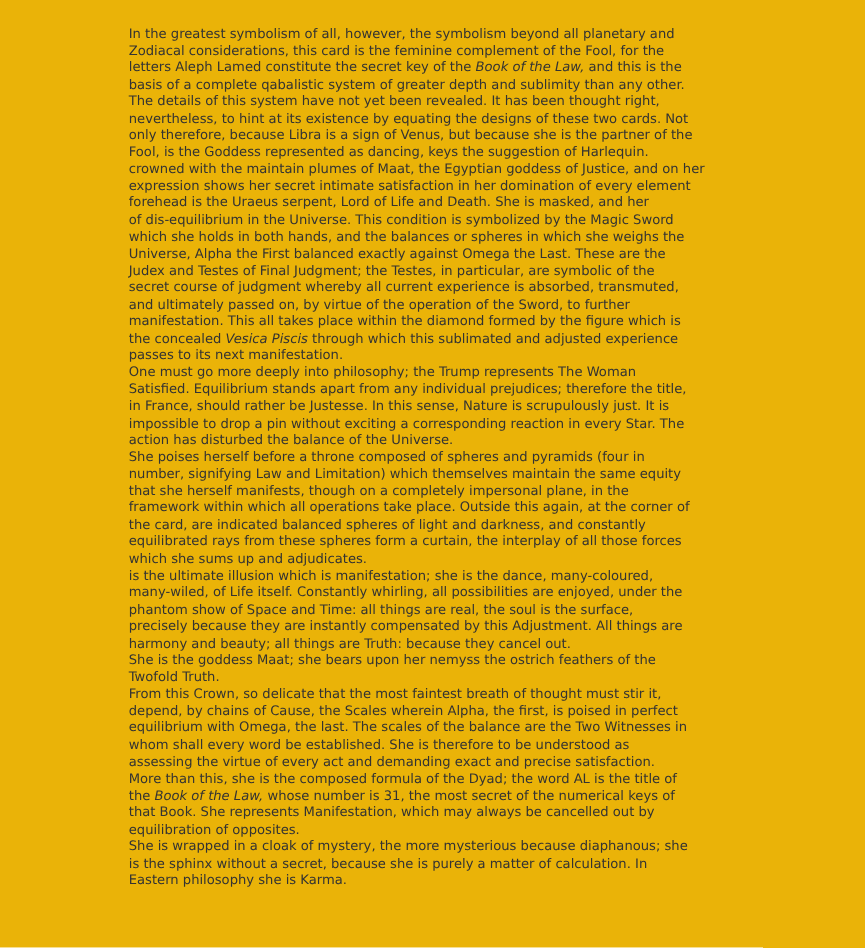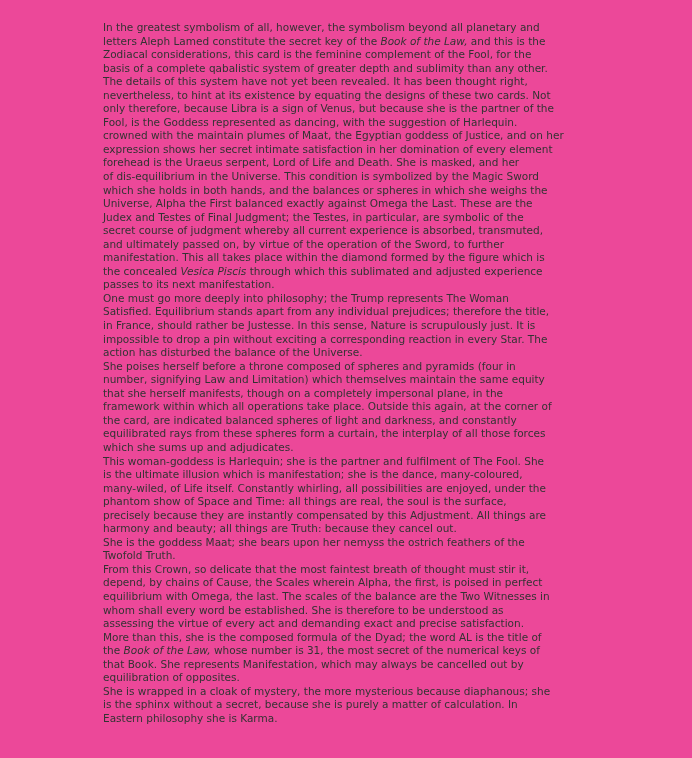--- a/index.html
+++ b/index.html
@@ -9,21 +9,21 @@
   }
   body {
     width: 692px;
     height: 758px;
     overflow: hidden;
   }
   .page {
     position: relative;
     width: 692px;
     height: 758px;
-    background: #ec4899;
+    background: #eab308;
   }
   .text-block {
     position: absolute;
     left: 103px;
     top: 21px;
     width: 505px;
     font-family: "DejaVu Sans", "Liberation Sans", sans-serif;
     font-size: 10.5px;
     line-height: 13.55px;
     color: #333333;
@@ -36,27 +36,27 @@
   }
   .line em { font-style: italic; }
 </style>
 </head>
 <body>
 
 <div class="page">
   <div class="text-block" id="doc">
       <div class="paragraph">
         <div class="line">In the greatest symbolism of all, however, the symbolism beyond all planetary and</div>
+        <div class="line">Zodiacal considerations, this card is the feminine complement of the Fool, for the</div>
         <div class="line">letters Aleph Lamed constitute the secret key of the <em>Book of the Law,</em> and this is the</div>
-        <div class="line">Zodiacal considerations, this card is the feminine complement of the Fool, for the</div>
         <div class="line">basis of a complete qabalistic system of greater depth and sublimity than any other.</div>
         <div class="line">The details of this system have not yet been revealed. It has been thought right,</div>
         <div class="line">nevertheless, to hint at its existence by equating the designs of these two cards. Not</div>
         <div class="line">only therefore, because Libra is a sign of Venus, but because she is the partner of the</div>
-        <div class="line">Fool, is the Goddess represented as dancing, with the suggestion of Harlequin.</div>
+        <div class="line">Fool, is the Goddess represented as dancing, keys the suggestion of Harlequin.</div>
       </div>
       <div class="paragraph">
         <div class="line">crowned with the maintain plumes of Maat, the Egyptian goddess of Justice, and on her</div>
         <div class="line">expression shows her secret intimate satisfaction in her domination of every element</div>
         <div class="line">forehead is the Uraeus serpent, Lord of Life and Death. She is masked, and her</div>
         <div class="line">of dis-equilibrium in the Universe. This condition is symbolized by the Magic Sword</div>
         <div class="line">which she holds in both hands, and the balances or spheres in which she weighs the</div>
         <div class="line">Universe, Alpha the First balanced exactly against Omega the Last. These are the</div>
         <div class="line">Judex and Testes of Final Judgment; the Testes, in particular, are symbolic of the</div>
         <div class="line">secret course of judgment whereby all current experience is absorbed, transmuted,</div>
@@ -75,21 +75,20 @@
       <div class="paragraph">
         <div class="line">She poises herself before a throne composed of spheres and pyramids (four in</div>
         <div class="line">number, signifying Law and Limitation) which themselves maintain the same equity</div>
         <div class="line">that she herself manifests, though on a completely impersonal plane, in the</div>
         <div class="line">framework within which all operations take place. Outside this again, at the corner of</div>
         <div class="line">the card, are indicated balanced spheres of light and darkness, and constantly</div>
         <div class="line">equilibrated rays from these spheres form a curtain, the interplay of all those forces</div>
         <div class="line">which she sums up and adjudicates.</div>
       </div>
       <div class="paragraph">
-        <div class="line">This woman-goddess is Harlequin; she is the partner and fulfilment of The Fool. She</div>
         <div class="line">is the ultimate illusion which is manifestation; she is the dance, many-coloured,</div>
         <div class="line">many-wiled, of Life itself. Constantly whirling, all possibilities are enjoyed, under the</div>
         <div class="line">phantom show of Space and Time: all things are real, the soul is the surface,</div>
         <div class="line">precisely because they are instantly compensated by this Adjustment. All things are</div>
         <div class="line">harmony and beauty; all things are Truth: because they cancel out.</div>
       </div>
       <div class="paragraph">
         <div class="line">She is the goddess Maat; she bears upon her nemyss the ostrich feathers of the</div>
         <div class="line">Twofold Truth.</div>
       </div>

